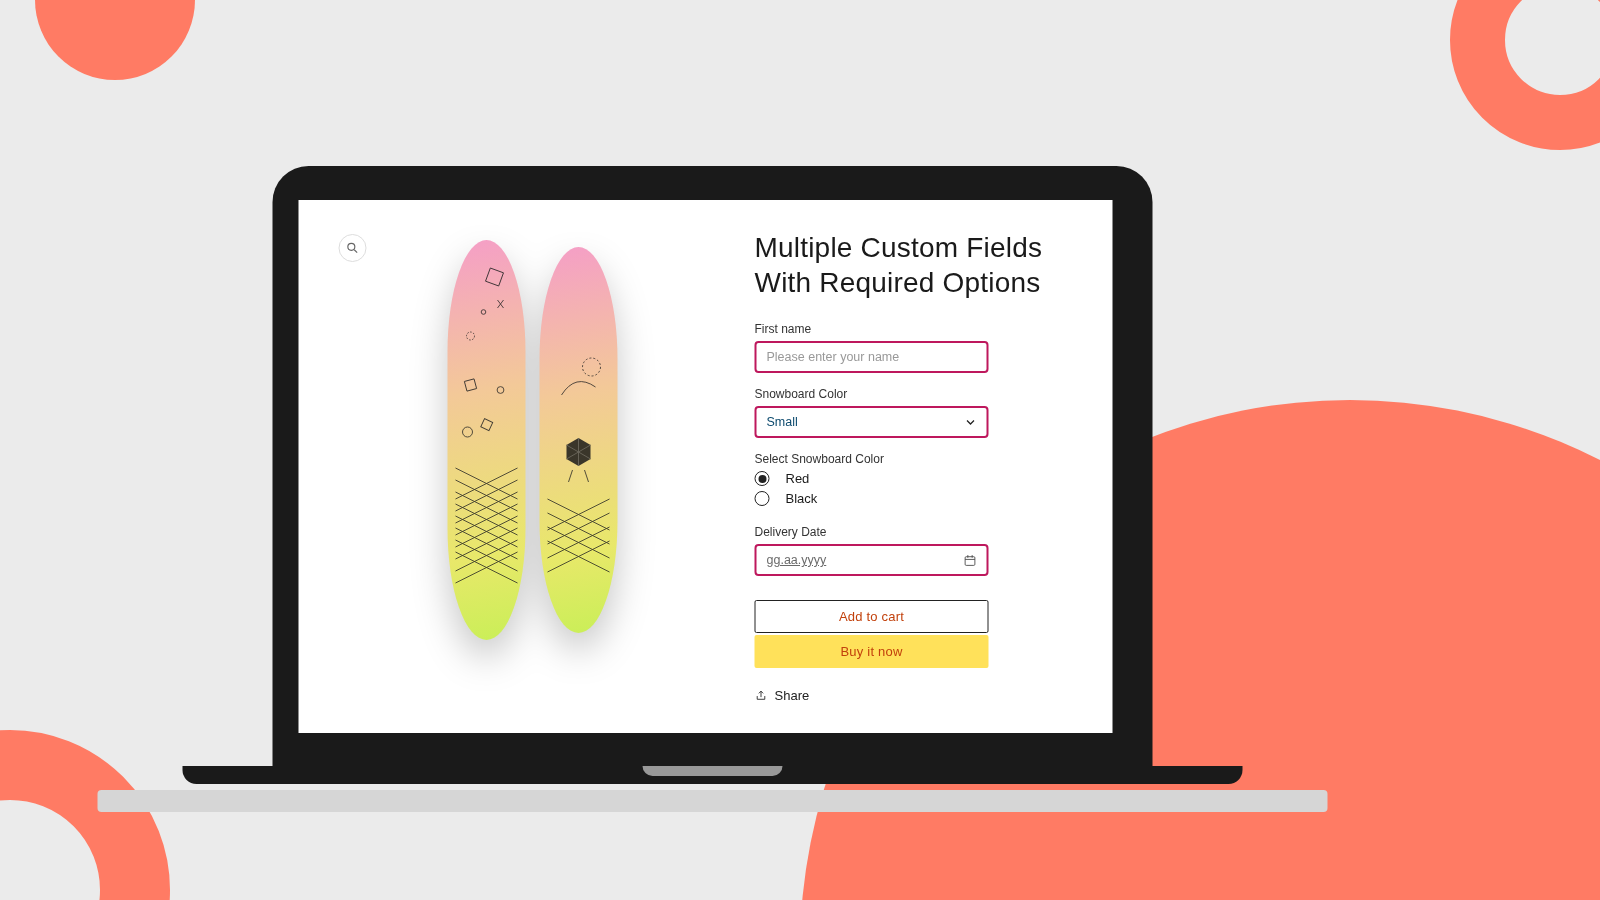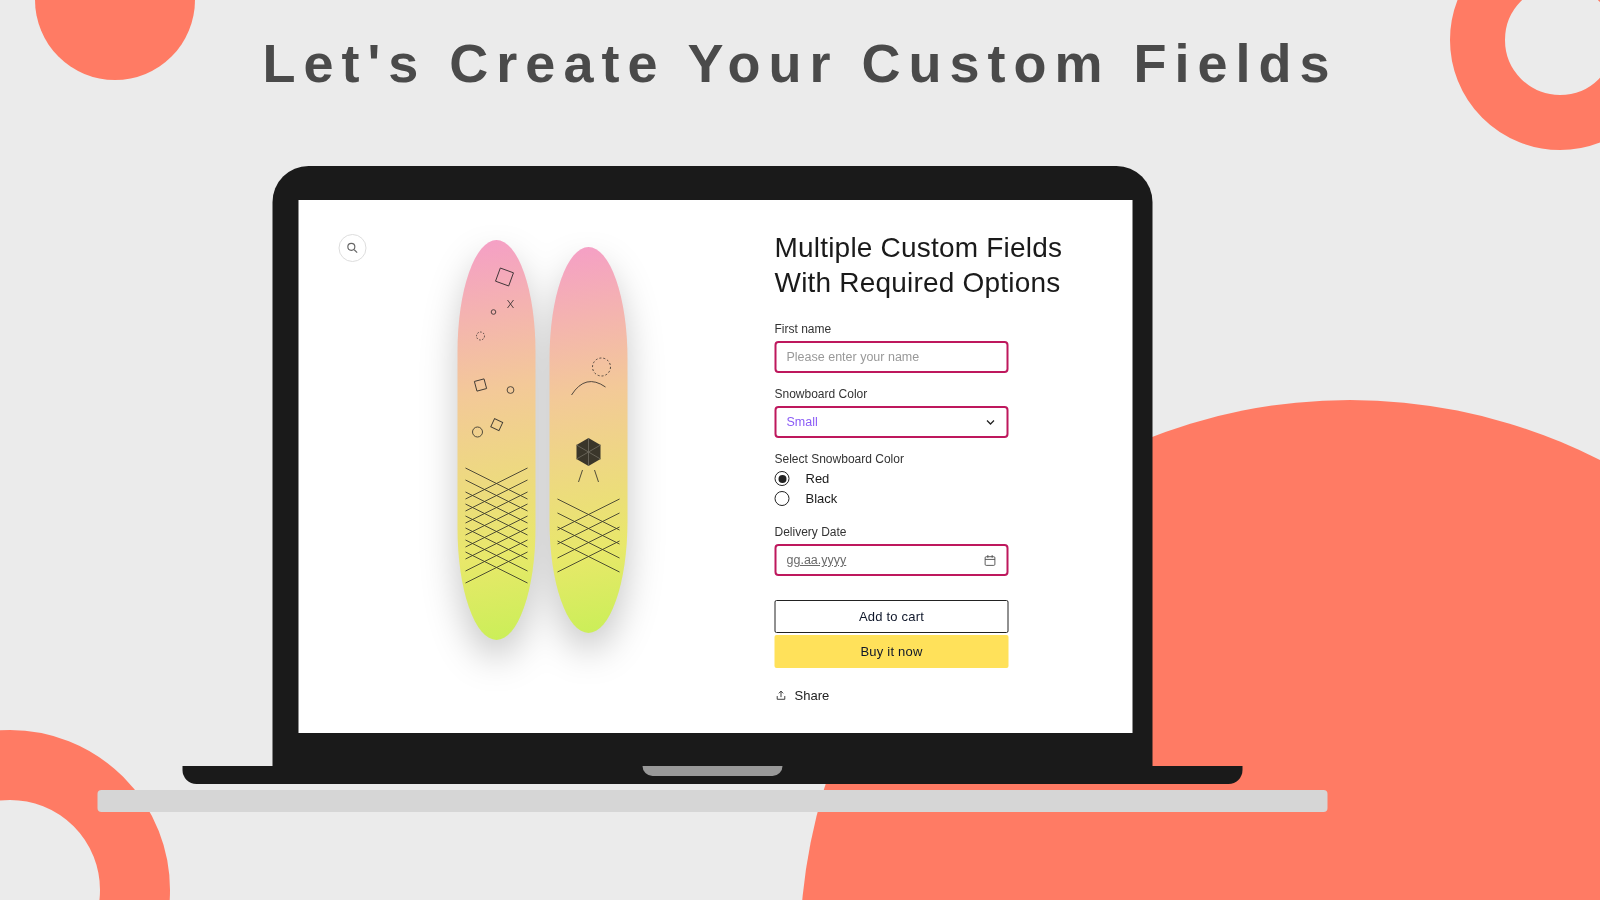--- a/index.html
+++ b/index.html
@@ -66,21 +66,21 @@
     left: 50%;
     top: 166px;
     transform: translateX(-50%);
     z-index: 3;
   }
   .laptop-body {
     width: 880px;
     height: 600px;
     background: #1a1a1a;
     border-radius: 36px 36px 0 0;
-    padding: 34px 20px 0 26px;
+    padding: 34px 40px 0 26px;
     position: relative;
   }
   .screen {
     width: 100%;
     height: 533px;
     background: #fff;
     display: flex;
     padding: 30px 36px 22px 36px;
     gap: 24px;
     overflow: hidden;
@@ -177,21 +177,21 @@
     border: 2px solid #be185d;
     border-radius: 4px;
     padding: 0 10px;
     font-size: 12.5px;
     background: #fff;
     display: flex;
     align-items: center;
     color: #999;
     position: relative;
   }
-  .select { color: #8b5cf6; justify-content: space-between; gap: 12px; }
+  .select { color: #0c4a6e; justify-content: space-between; gap: 12px; }
   .select svg { width: 12px; height: 12px; }
   .radio-row {
     display: flex;
     align-items: center;
     gap: 16px;
     margin: 5px 0;
   }
   .radio {
     width: 15px; height: 15px;
     border: 1.5px solid #222;
@@ -208,21 +208,21 @@
   .radio-label { font-size: 13px; }
   .date-input { color: #6a6a6a; justify-content: space-between; text-decoration: underline; }
   .date-input svg { width: 13px; height: 13px; stroke:#444; fill:none; stroke-width:1.6;}
   .btn {
     width: 234px;
     height: 33px;
     border: 1px solid #222;
     border-radius: 2px;
     background: #fff;
     font-size: 13px;
-    color: #0f172a;
+    color: #c2410c;
     display: flex;
     align-items: center;
     justify-content: center;
     margin-top: 10px;
     letter-spacing: .2px;
   }
   .btn.buy {
     background: #ffe15a;
     border: none;
     margin-top: 2px;
@@ -240,21 +240,20 @@
 </style>
 </head>
 <body>
 
 <div class="blob-top-left"></div>
 <div class="blob-top-right"></div>
 <div class="blob-bottom-right"></div>
 <div class="blob-bottom-left"></div>
 
 <div class="headline">
-  <h1>Let's Create Your Custom Fields</h1>
 </div>
 
 <div class="laptop">
   <div class="laptop-body">
     <div class="screen">
 
       <div class="product-pane">
         <div class="zoom-btn">
           <svg viewBox="0 0 24 24">
               <circle cx="10" cy="10" r="6"></circle>

